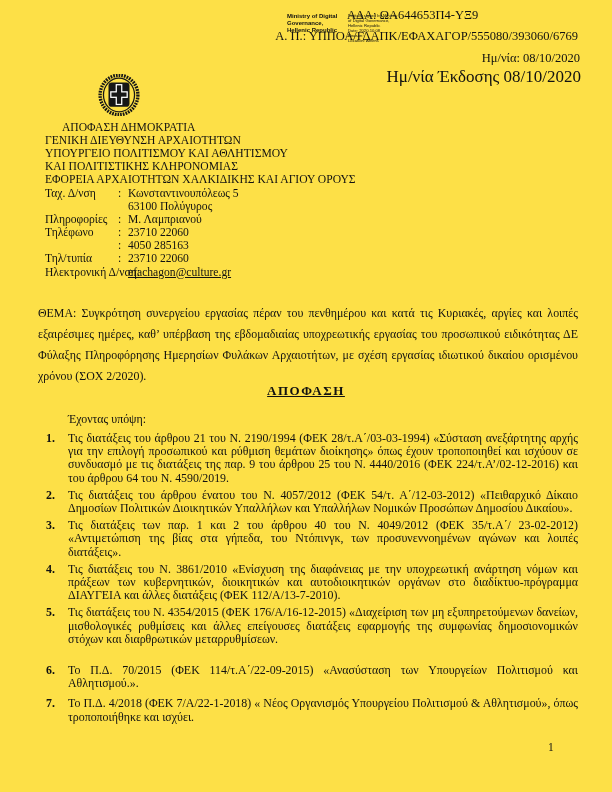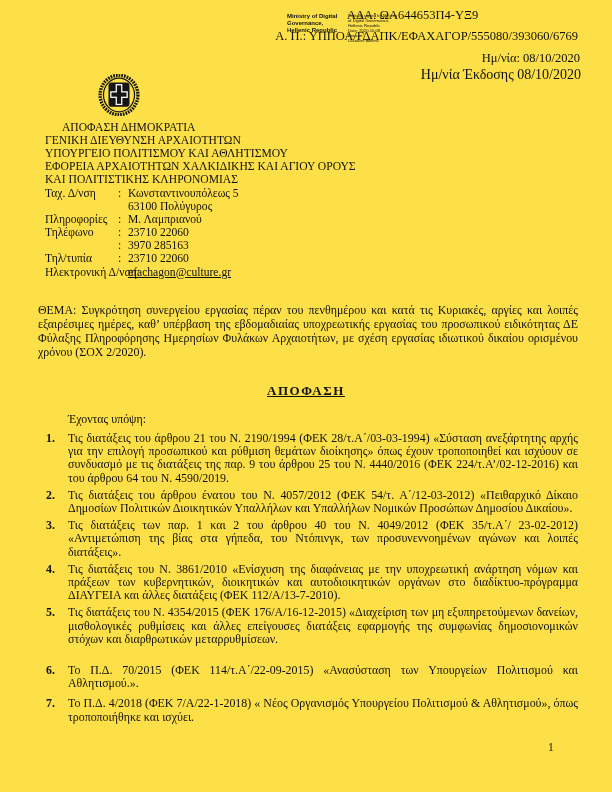--- a/index.html
+++ b/index.html
@@ -7,40 +7,40 @@
     position:relative;width:612px;height:792px;margin:0 auto;
     background:#fde047;color:#111;
     font-family:"Liberation Serif","DejaVu Serif",serif;
     overflow:hidden;
   }
   .abs{position:absolute;}
   
   .ada{top:8px;left:347px;font-size:12.5px;white-space:nowrap;}
   .ap{top:29px;right:34px;font-size:12.5px;white-space:nowrap;}
   .date1{top:51px;right:32px;font-size:12.5px;white-space:nowrap;}
-  .date2{top:67px;right:31px;font-size:14px;white-space:nowrap;}
+  .date2{top:67px;right:31px;font-size:17px;white-space:nowrap;}
   
   .stamp{top:13px;left:287px;width:118px;display:flex;gap:3px;background:transparent;}
   .stamp-left{font-family:"Liberation Sans","DejaVu Sans",sans-serif;font-weight:bold;font-size:6px;line-height:7px;width:58px;}
   .stamp-right{font-family:"Liberation Sans","DejaVu Sans",sans-serif;font-size:4.2px;line-height:5px;width:56px;}
   .stamp-right div{white-space:nowrap;}
   
   .emblem{top:74px;left:97px;width:44px;height:42px;}
   
   .org{top:121px;left:45px;font-size:11.6px;line-height:13.1px;white-space:nowrap;}
   .org .line-0{padding-left:17px;}
   
   .contact{top:187px;left:45px;font-size:11.6px;line-height:13.1px;}
   .contact .row{display:flex;white-space:nowrap;}
   .contact .lbl{width:73px;}
   .contact .sep{width:10px;}
   .contact .email-lbl{width:83px;}
   .email a{color:#111;text-decoration:underline;}
   
-  .subject{top:303px;left:38px;width:540px;font-size:11.9px;line-height:14px;text-align:justify;}
+  .subject{top:303px;left:38px;width:540px;font-size:11.9px;line-height:21px;text-align:justify;}
   
   .title{top:383px;left:0;width:612px;text-align:center;font-size:13px;font-weight:bold;letter-spacing:1.5px;}
   .title span{text-decoration:underline;}
   .preamble{top:412px;left:68px;font-size:11.9px;}
   .items{top:432px;left:38px;width:540px;font-size:11.9px;line-height:13.2px;}
   .item{position:relative;padding-left:30px;text-align:justify;margin-bottom:4px;}
   .item .num{position:absolute;left:8px;top:0;font-weight:bold;}
   .item.gap-big{margin-top:18px;}
   .item.gap-med{margin-top:7px;}
   .pagenum{top:741px;left:548px;font-size:11.5px;}
@@ -80,22 +80,22 @@
       <rect x="29" y="41" width="42" height="16" fill="#ffffff"></rect>
       <rect x="45" y="27" width="10" height="44" fill="#161616"></rect>
       <rect x="32" y="44" width="36" height="10" fill="#161616"></rect>
     </svg>
   </div>
 
   <div class="abs org">
     <div class="line-0">ΑΠΟΦΑΣΗ ΔΗΜΟΚΡΑΤΙΑ</div>
     <div>ΓΕΝΙΚΗ ΔΙΕΥΘΥΝΣΗ ΑΡΧΑΙΟΤΗΤΩΝ</div>
     <div>ΥΠΟΥΡΓΕΙΟ ΠΟΛΙΤΙΣΜΟΥ ΚΑΙ ΑΘΛΗΤΙΣΜΟΥ</div>
+    <div>ΚΑΙ ΠΟΛΙΤΙΣΤΙΚΗΣ ΚΛΗΡΟΝΟΜΙΑΣ</div>
     <div>ΕΦΟΡΕΙΑ ΑΡΧΑΙΟΤΗΤΩΝ ΧΑΛΚΙΔΙΚΗΣ ΚΑΙ ΑΓΙΟΥ ΟΡΟΥΣ</div>
-    <div>ΚΑΙ ΠΟΛΙΤΙΣΤΙΚΗΣ ΚΛΗΡΟΝΟΜΙΑΣ</div>
   </div>
 
   <div class="abs contact">
     <div class="row">
       <span class="lbl">Ταχ. Δ/νση</span>
       <span class="sep">:</span>
       <span>Κωνσταντινουπόλεως 5</span>
     </div>
     <div class="row">
       <span class="lbl"></span>
@@ -108,21 +108,21 @@
       <span>Μ. Λαμπριανού</span>
     </div>
     <div class="row">
       <span class="lbl">Τηλέφωνο</span>
       <span class="sep">:</span>
       <span>23710 22060</span>
     </div>
     <div class="row">
       <span class="lbl"></span>
       <span class="sep">:</span>
-      <span>3970 285163</span>
+      <span>4050 285163</span>
     </div>
     <div class="row">
       <span class="lbl">Τηλ/τυπία</span>
       <span class="sep">:</span>
       <span>23710 22060</span>
     </div>
     <div class="row email">
       <span class="email-lbl">Ηλεκτρονική Δ/νση:</span>
       <a href="#">efachagon@culture.gr</a>
     </div>

